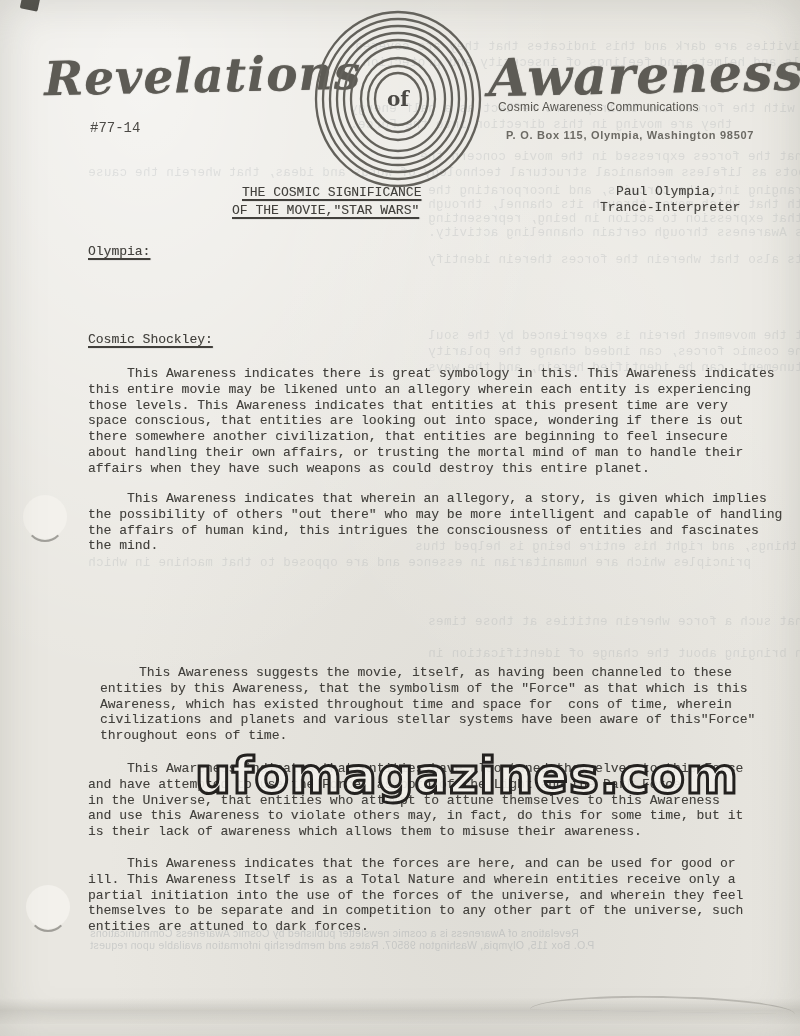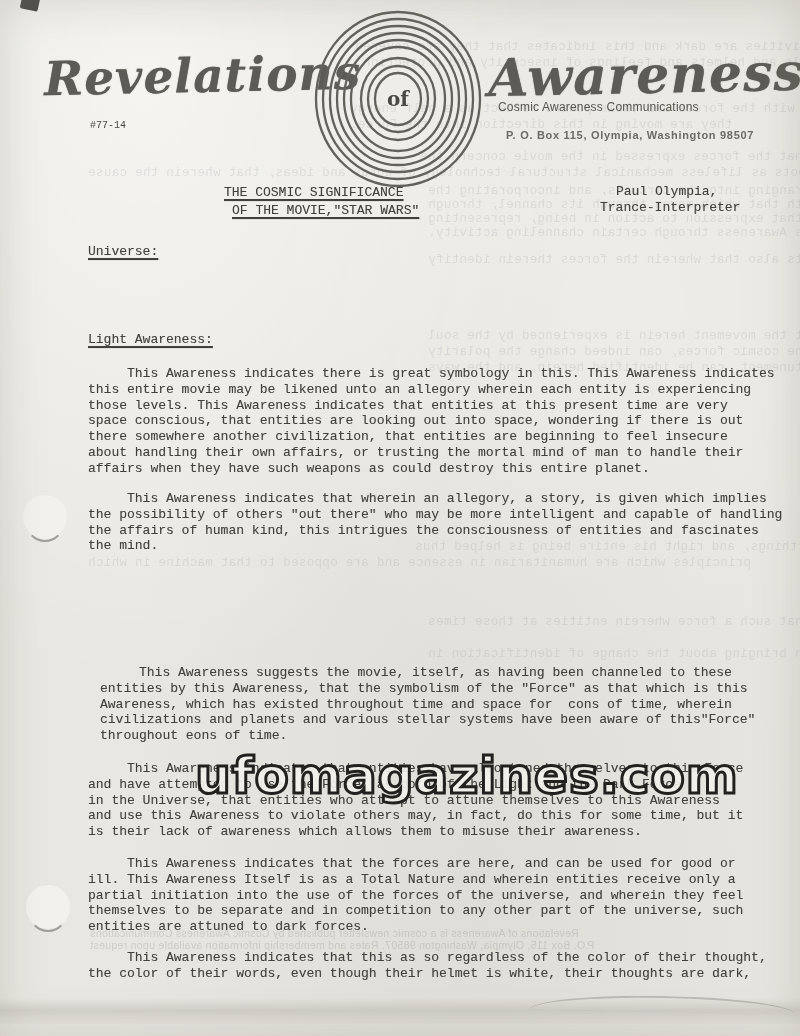--- a/index.html
+++ b/index.html
@@ -29,33 +29,33 @@
   .g11{top:329px;left:428px}.g12{top:345px;left:428px}.g13{top:361px;left:428px}
   .g14{top:540px;left:415px}.g15{top:556px;left:88px}
   .g16{top:615px;left:428px}.g17{top:647px;left:428px}
   .g18{top:927px;left:90px}.g19{top:939px;left:90px}
   
   .script{position:absolute;z-index:2;font-family:"DejaVu Serif",serif;
     font-style:italic;font-weight:bold;color:#5d5b55;letter-spacing:1px;
     text-shadow:0 0 1px rgba(93,91,85,.65);transform:rotate(-1.2deg);}
   .script-left{left:44px;top:48px;font-size:47px;}
   .script-right{left:488px;top:44px;font-size:52px;}
-  .issue{position:absolute;z-index:2;left:90px;top:120px;font-size:10px;color:#4c4a46;}
+  .issue{position:absolute;z-index:2;left:90px;top:120px;font-size:14px;color:#4c4a46;}
   .logo{position:absolute;z-index:2;left:312px;top:10px;}
   .org-name{position:absolute;z-index:2;left:498px;top:100px;
     font-family:"Liberation Sans",sans-serif;font-weight:normal;font-size:12px;
     color:#55534d;letter-spacing:.2px;}
   .org-address{position:absolute;z-index:2;left:506px;top:129px;
     font-family:"Liberation Sans",sans-serif;font-weight:bold;font-size:11px;
     color:#6c6a64;letter-spacing:.7px;}
   
   .typed{position:absolute;z-index:2;font-size:13px;line-height:15.8px;
     white-space:pre;color:#42403c;text-shadow:.3px .3px 0 rgba(66,64,60,.28);}
   .u{text-decoration:underline;text-underline-offset:3px;text-decoration-thickness:1.5px;}
-  .title-1{left:224px;top:185px}.title-2{left:232px;top:203px}
+  .title-1{left:242px;top:185px}.title-2{left:232px;top:203px}
   .byline-1{left:616px;top:184px}.byline-2{left:600px;top:200px}
   .q-heading{left:88px;top:244px}
   .q-body{left:88px;top:268px}
   .ca-heading{left:88px;top:332px}
   .p1{left:88px;top:366px}.p2{left:88px;top:491px}.p3{left:88px;top:574px}
   .p4{left:88px;top:619px}.p5{left:100px;top:665px}.p6{left:88px;top:761px}
   .p7{left:88px;top:856px}.p8{left:88px;top:950px}
   
   .watermark{position:absolute;z-index:3;left:467px;top:751px;transform:translateX(-50%);
     font-family:"DejaVu Sans",sans-serif;font-weight:800;font-size:50px;line-height:1;
@@ -123,23 +123,23 @@
 
   <div class="issue">#77-14</div>
   <div class="org-name">Cosmic Awareness Communications</div>
   <div class="org-address">P. O. Box 115,   Olympia, Washington 98507</div>
 
   <div class="typed u title-1">THE COSMIC SIGNIFICANCE</div>
   <div class="typed u title-2">OF THE MOVIE,"STAR WARS"</div>
   <div class="typed byline-1">Paul Olympia,</div>
   <div class="typed byline-2">Trance-Interpreter</div>
 
-  <div class="typed u q-heading">Universe:</div>
+  <div class="typed u q-heading">Olympia:</div>
 
-  <div class="typed u ca-heading">Light Awareness:</div>
+  <div class="typed u ca-heading">Cosmic Shockley:</div>
   <div class="typed p1">     This Awareness indicates there is great symbology in this. This Awareness indicates
 this entire movie may be likened unto an allegory wherein each entity is experiencing
 those levels. This Awareness indicates that entities at this present time are very
 space conscious, that entities are looking out into space, wondering if there is out
 there somewhere another civilization, that entities are beginning to feel insecure
 about handling their own affairs, or trusting the mortal mind of man to handle their
 affairs when they have such weapons as could destroy this entire planet.</div>
   <div class="typed p2">     This Awareness indicates that wherein an allegory, a story, is given which implies
 the possibility of others "out there" who may be more intelligent and capable of handling
 the affairs of human kind, this intrigues the consciousness of entities and fascinates
@@ -152,22 +152,20 @@
   <div class="typed p6">     This Awareness indicates that entities have also tuned themselves to this Force
 and have attempted to use the Force, as both of the Light and the Dark Force
 in the Universe, that entities who attempt to attune themselves to this Awareness
 and use this Awareness to violate others may, in fact, do this for some time, but it
 is their lack of awareness which allows them to misuse their awareness.</div>
   <div class="typed p7">     This Awareness indicates that the forces are here, and can be used for good or
 ill. This Awareness Itself is as a Total Nature and wherein entities receive only a
 partial initiation into the use of the forces of the universe, and wherein they feel
 themselves to be separate and in competition to any other part of the universe, such
 entities are attuned to dark forces.</div>
-  <div class="typed p8">     This Awareness indicates that this as so regardless of the color of their thought,
-the color of their words, even though their helmet is white, their thoughts are dark,</div>
 
   <div class="watermark">ufomagazines.com</div>
 
   <div class="hole hole-1"></div>
   <div class="hole hole-2"></div>
   <div class="corner-mark"></div>
   <div class="scan-band"></div>
   <div class="crease"></div>
   <div class="vignette"></div>
 

